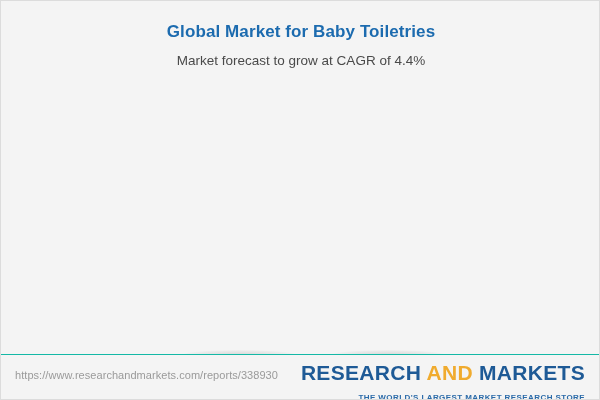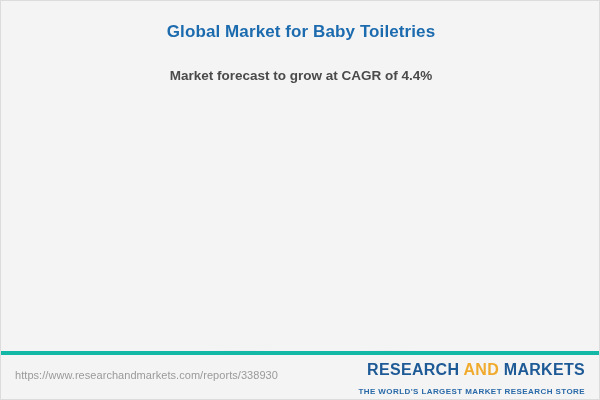--- a/index.html
+++ b/index.html
@@ -32,24 +32,24 @@
   }
   .title {
     margin: 0;
     padding-top: 21px;
     font-size: 17px;
     font-weight: bold;
     color: #1c6baf;
     letter-spacing: 0.1px;
   }
   .subtitle {
-    margin: 15px;
+    margin: 0;
     padding-top: 11px;
     font-size: 13.5px;
-    font-weight: bold;
+    font-weight: normal;
     color: #4a4a4a;
   }
 
   
   .plot {
     position: absolute;
     left: 0;
     top: 0;
     width: 600px;
     height: 355px;
@@ -77,40 +77,40 @@
       rgba(160,160,160,0) 78%);
   }
 
   
   .footer {
     position: absolute;
     left: 0;
     bottom: 0;
     width: 598px;
     height: 44px;
-    border-top: 4px solid #14b8a6;
+    border-top: 1px solid #14b8a6;
     background: #f4f4f4;
     text-decoration: underline;
   }
   .footer-url {
     position: absolute;
     left: 14px;
     top: 14px;
     font-size: 11px;
     color: #9a9a9a;
     letter-spacing: 0.05px;
   }
   .logo {
     position: absolute;
     right: 14px;
     top: 6px;
     text-align: right;
   }
   .logo-main {
-    font-size: 16px;
+    font-size: 21px;
     font-weight: bold;
     letter-spacing: 0.3px;
     color: #1e5a96;
     white-space: nowrap;
     margin-left: 28px;
   }
   .logo-main .and { color: #f0ab2e; }
   .logo-tag {
     margin-top: 8px;
     font-size: 8px;

